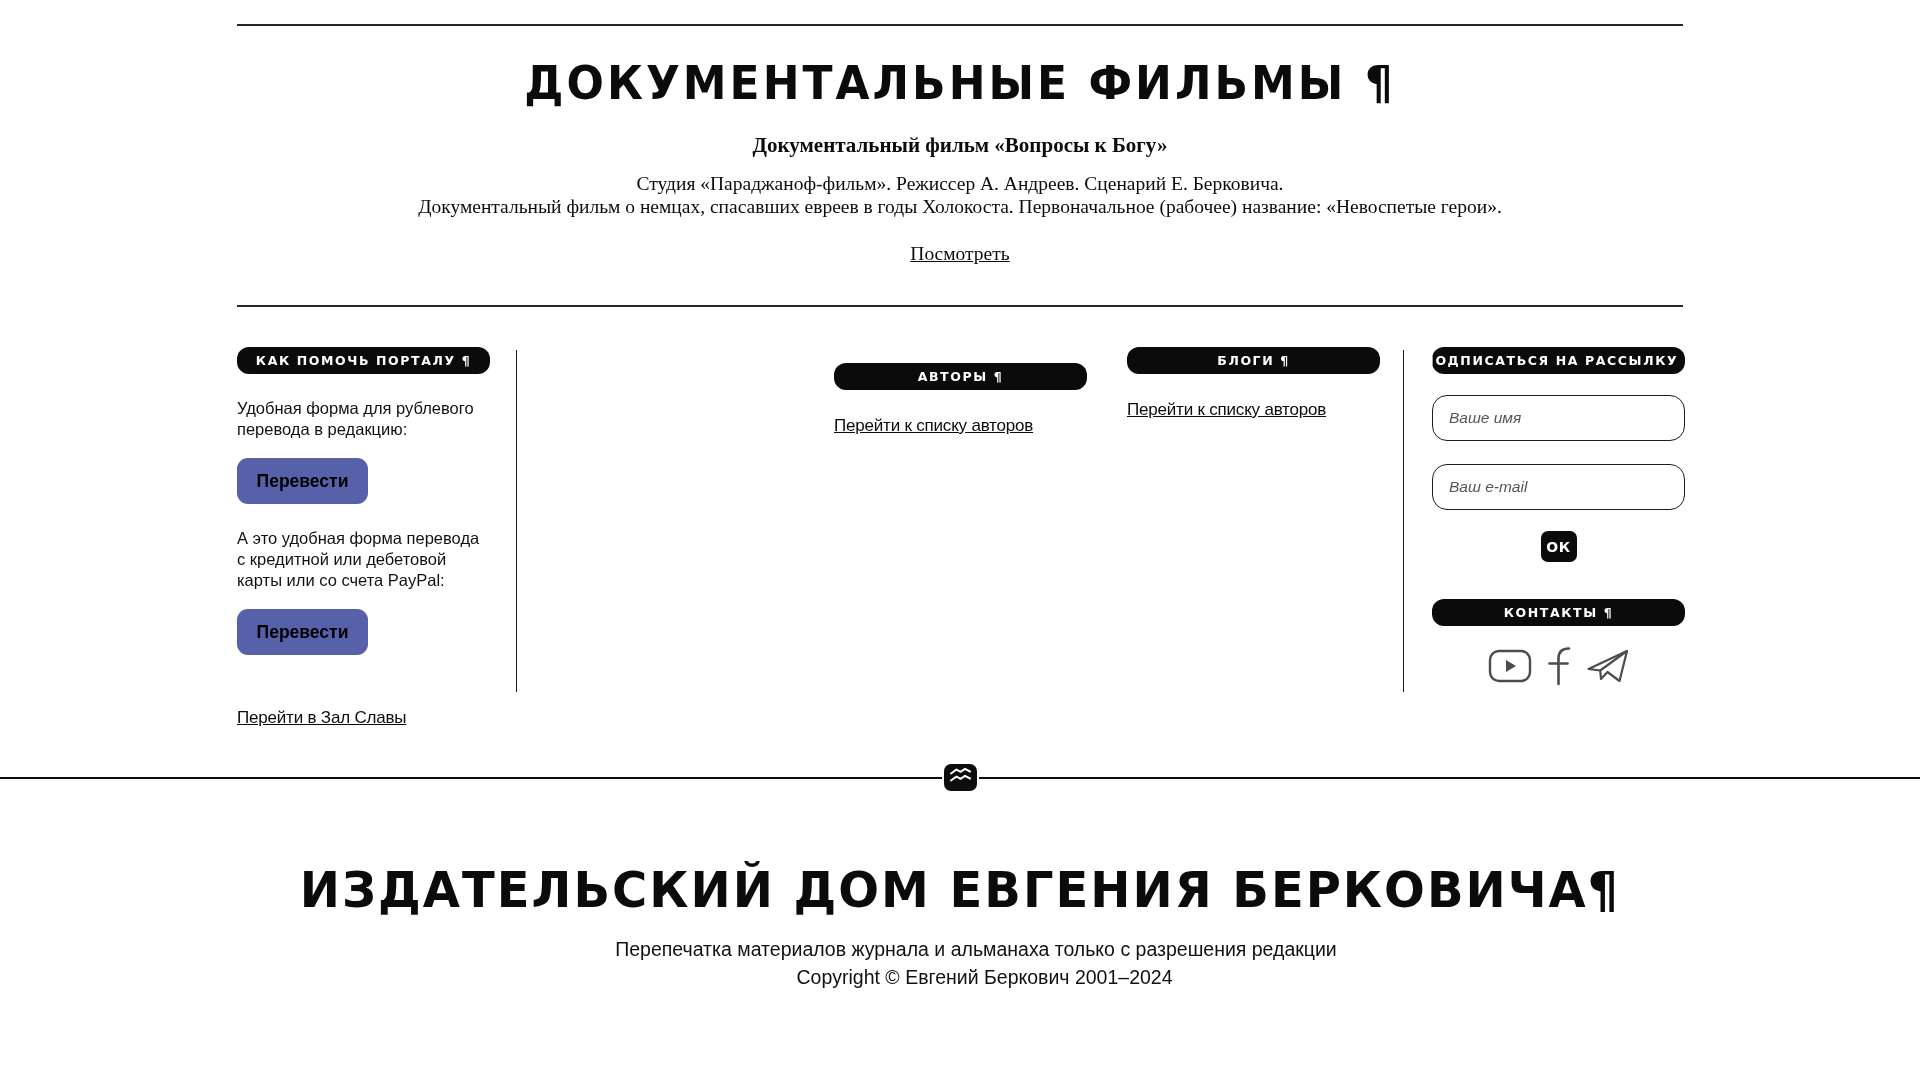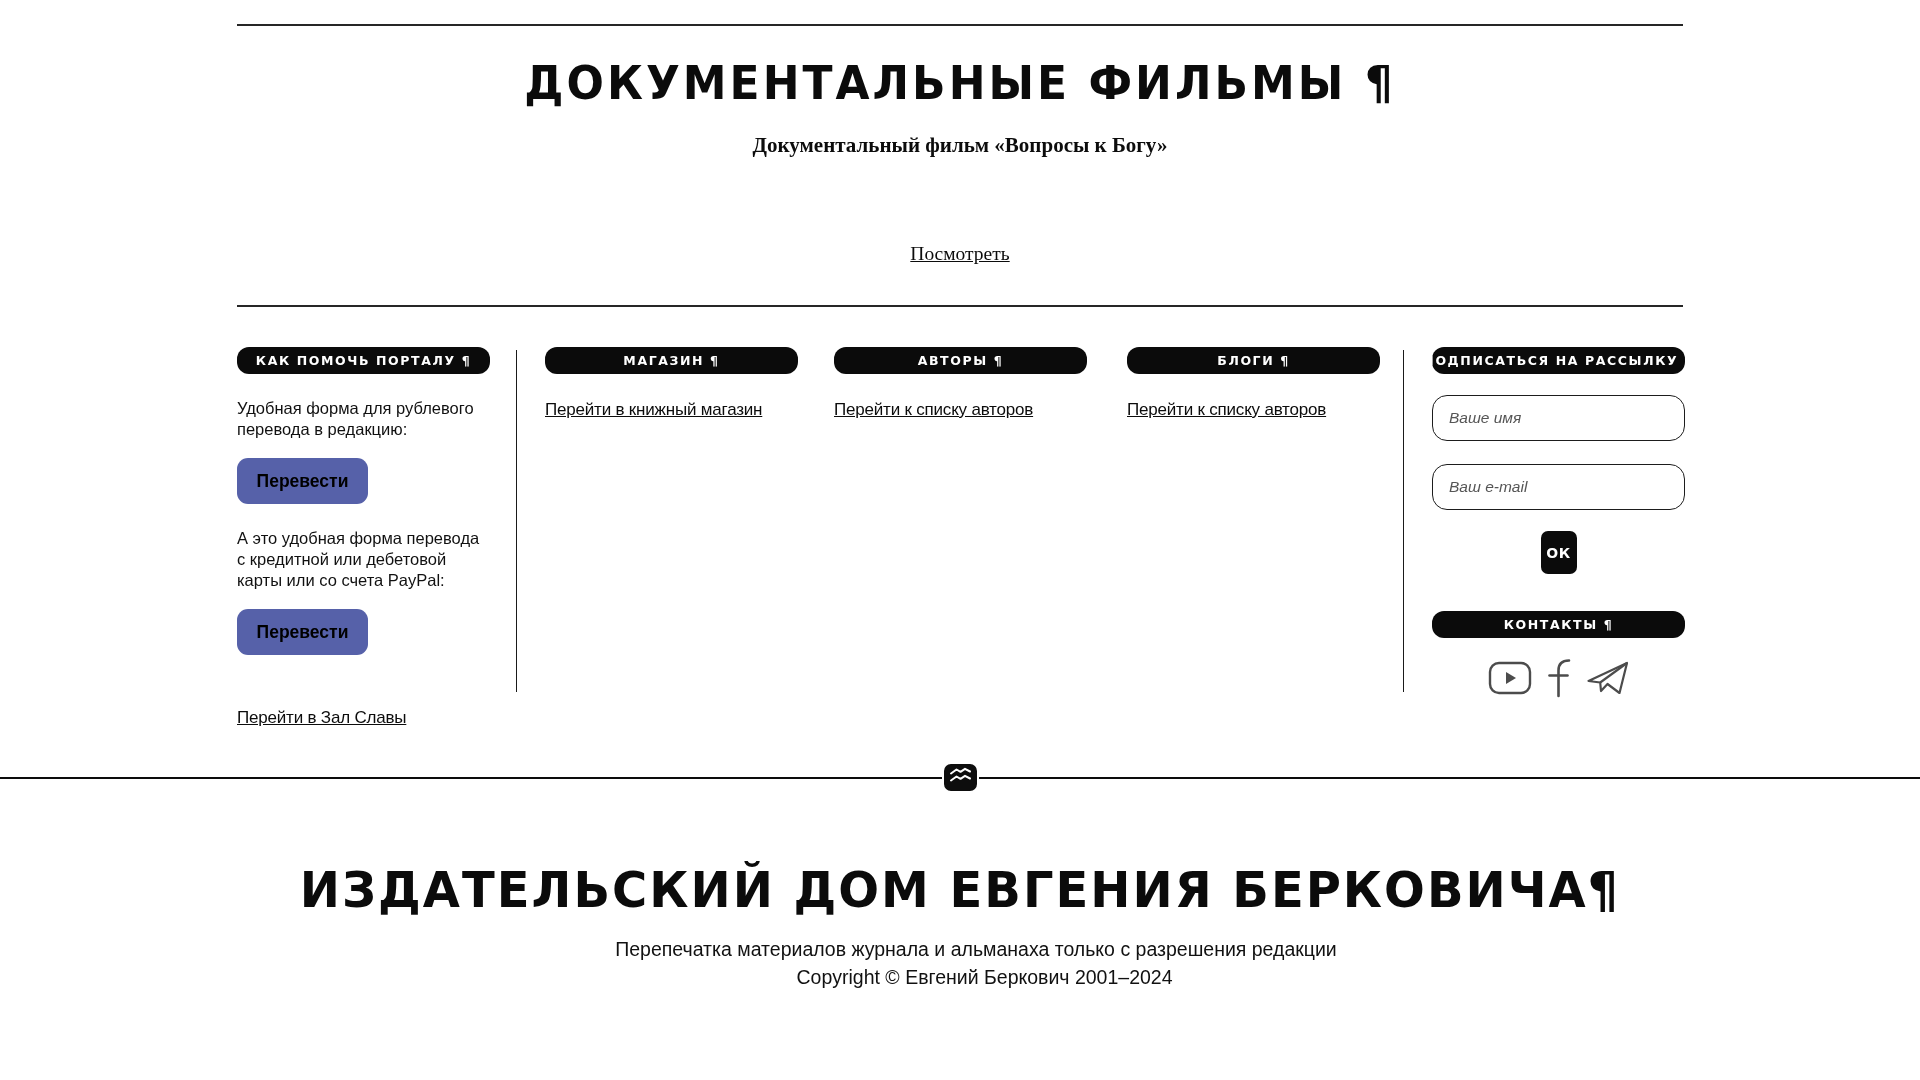--- a/index.html
+++ b/index.html
@@ -32,21 +32,21 @@
     position: absolute; top: 172px; left: 0; width: 100%;
     text-align: center; font-size: 19.5px; line-height: 23px;
   }
   .watch-link-wrap { position: absolute; top: 243px; left: 0; width: 100%; text-align: center; }
   .watch-link { font-family: "Liberation Serif", serif; font-size: 19.5px; color: #0c0c0c; text-decoration: underline; cursor: pointer; }
 
   .columns-row { position: absolute; top: 347px; left: 237px; width: 1448px; height: 345px; }
   .col { position: absolute; top: 0; width: 253px; }
   .col-help { left: 0; }
   .col-shop { left: 308px; }
-  .col-authors { left: 597px; }
+  .col-authors { left: 597px; margin-top: 16px; }
   .col-blogs { left: 890px; }
   .col-subscribe { left: 1195px; }
   .v-divider { position: absolute; top: 3px; height: 342px; width: 0; border-left: 1.6px solid #1a1a1a; }
   .v-divider-1 { left: 279px; }
   .v-divider-2 { left: 1166px; }
 
   .pill-header {
     width: 100%; height: 27px; background: #0b0b0b; color: #fff;
     border-radius: 12px; display: flex; align-items: center; justify-content: center;
     font-family: "DejaVu Sans", sans-serif; font-weight: 700;
@@ -71,21 +71,21 @@
     display: block; width: 253px; height: 46px; margin-top: 0;
     border: 1.6px solid #1d1d1d; border-radius: 15px; background: #fff;
     padding: 8px 16px; font-family: "Liberation Sans", sans-serif;
     font-style: italic; font-size: 15.5px; color: #222;
   }
   .sub-input::placeholder { color: #555; opacity: 1; font-style: italic; }
   .input-1 { margin-top: 21px; }
   .input-2 { margin-top: 23px; }
   .ok-row { margin-top: 21px; text-align: center; }
   .ok-btn {
-    width: 36px; height: 43px; background: #0b0b0b; color: #fff; border: none;
+    width: 36px; height: 31px; background: #0b0b0b; color: #fff; border: none;
     border-radius: 7px; font-family: "DejaVu Sans", sans-serif; font-weight: 700;
     font-size: 14px; letter-spacing: 0.5px; cursor: pointer;
   }
   .contacts-pill { margin-top: 37px; text-align: right; }
   .social-row { margin-top: 20px; display: flex; justify-content: center; gap: 14px; align-items: center; }
   .social-icon { cursor: pointer; display: inline-flex; }
 
   .footer-line { position: absolute; top: 777px; left: 0; width: 1920px; border-top: 2px solid #0c0c0c; }
   .scroll-top-btn {
     position: absolute; top: 762px; left: 942px; width: 37px; height: 31px;
@@ -106,44 +106,44 @@
 <body>
 
 <div class="page">
 
   <div class="rule rule-1"></div>
 
   <div class="doc-title display-font">ДОКУМЕНТАЛЬНЫЕ ФИЛЬМЫ ¶</div>
 
   <div class="film-title serif">Документальный фильм «Вопросы к Богу»</div>
 
+  <div class="film-desc serif">
+    <div>Студия «Параджаноф-фильм». Режиссер А. Андреев. Сценарий Е. Берковича.</div>
+    <div>Документальный фильм о немцах, спасавших евреев в годы Холокоста. Первоначальное (рабочее) название: «Невоспетые герои».</div>
+  </div>
 
   <div class="watch-link-wrap">
     <a class="watch-link">Посмотреть</a>
   </div>
 
   <div class="rule rule-2"></div>
 
   <div class="columns-row">
 
     <div class="col col-help">
       <div class="pill-header">КАК ПОМОЧЬ ПОРТАЛУ ¶</div>
       <div class="col-text">Удобная форма для рублевого перевода в редакцию:</div>
       <button class="transfer-btn">Перевести</button>
       <div class="col-text">А это удобная форма перевода с кредитной или дебетовой карты или со счета PayPal:</div>
       <button class="transfer-btn">Перевести</button>
       <a class="plain-link hall-link">Перейти в Зал Славы</a>
     </div>
 
     <div class="v-divider v-divider-1"></div>
 
-    <div class="col col-shop">
-      <div class="pill-header">МАГАЗИН ¶</div>
-      <a class="plain-link col-link">Перейти в книжный магазин</a>
-    </div>
 
     <div class="col col-authors">
       <div class="pill-header">АВТОРЫ ¶</div>
       <a class="plain-link col-link">Перейти к списку авторов</a>
     </div>
 
     <div class="col col-blogs">
       <div class="pill-header">БЛОГИ ¶</div>
       <a class="plain-link col-link">Перейти к списку авторов</a>
     </div>

